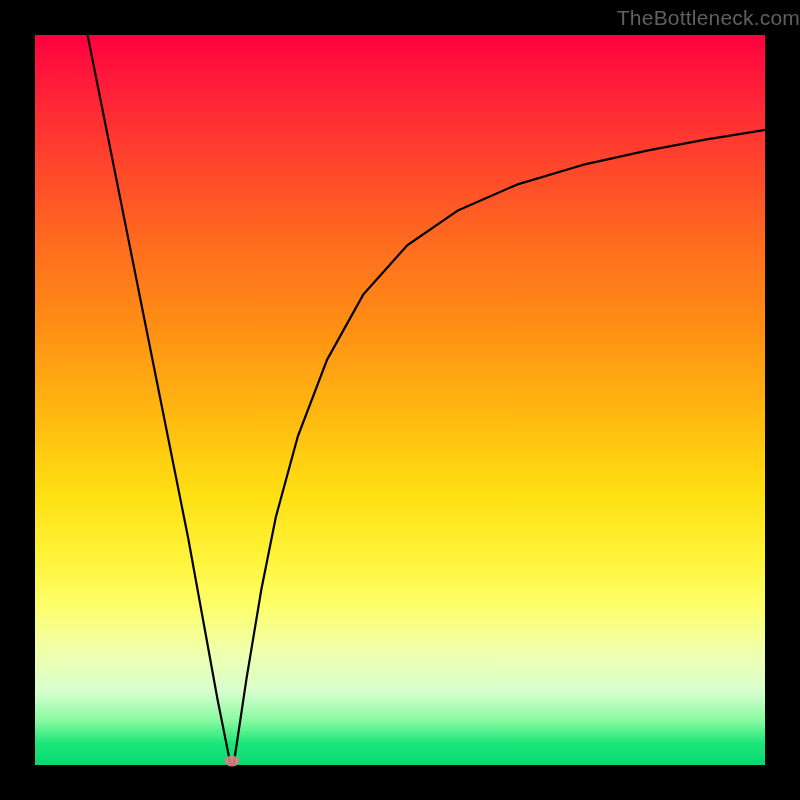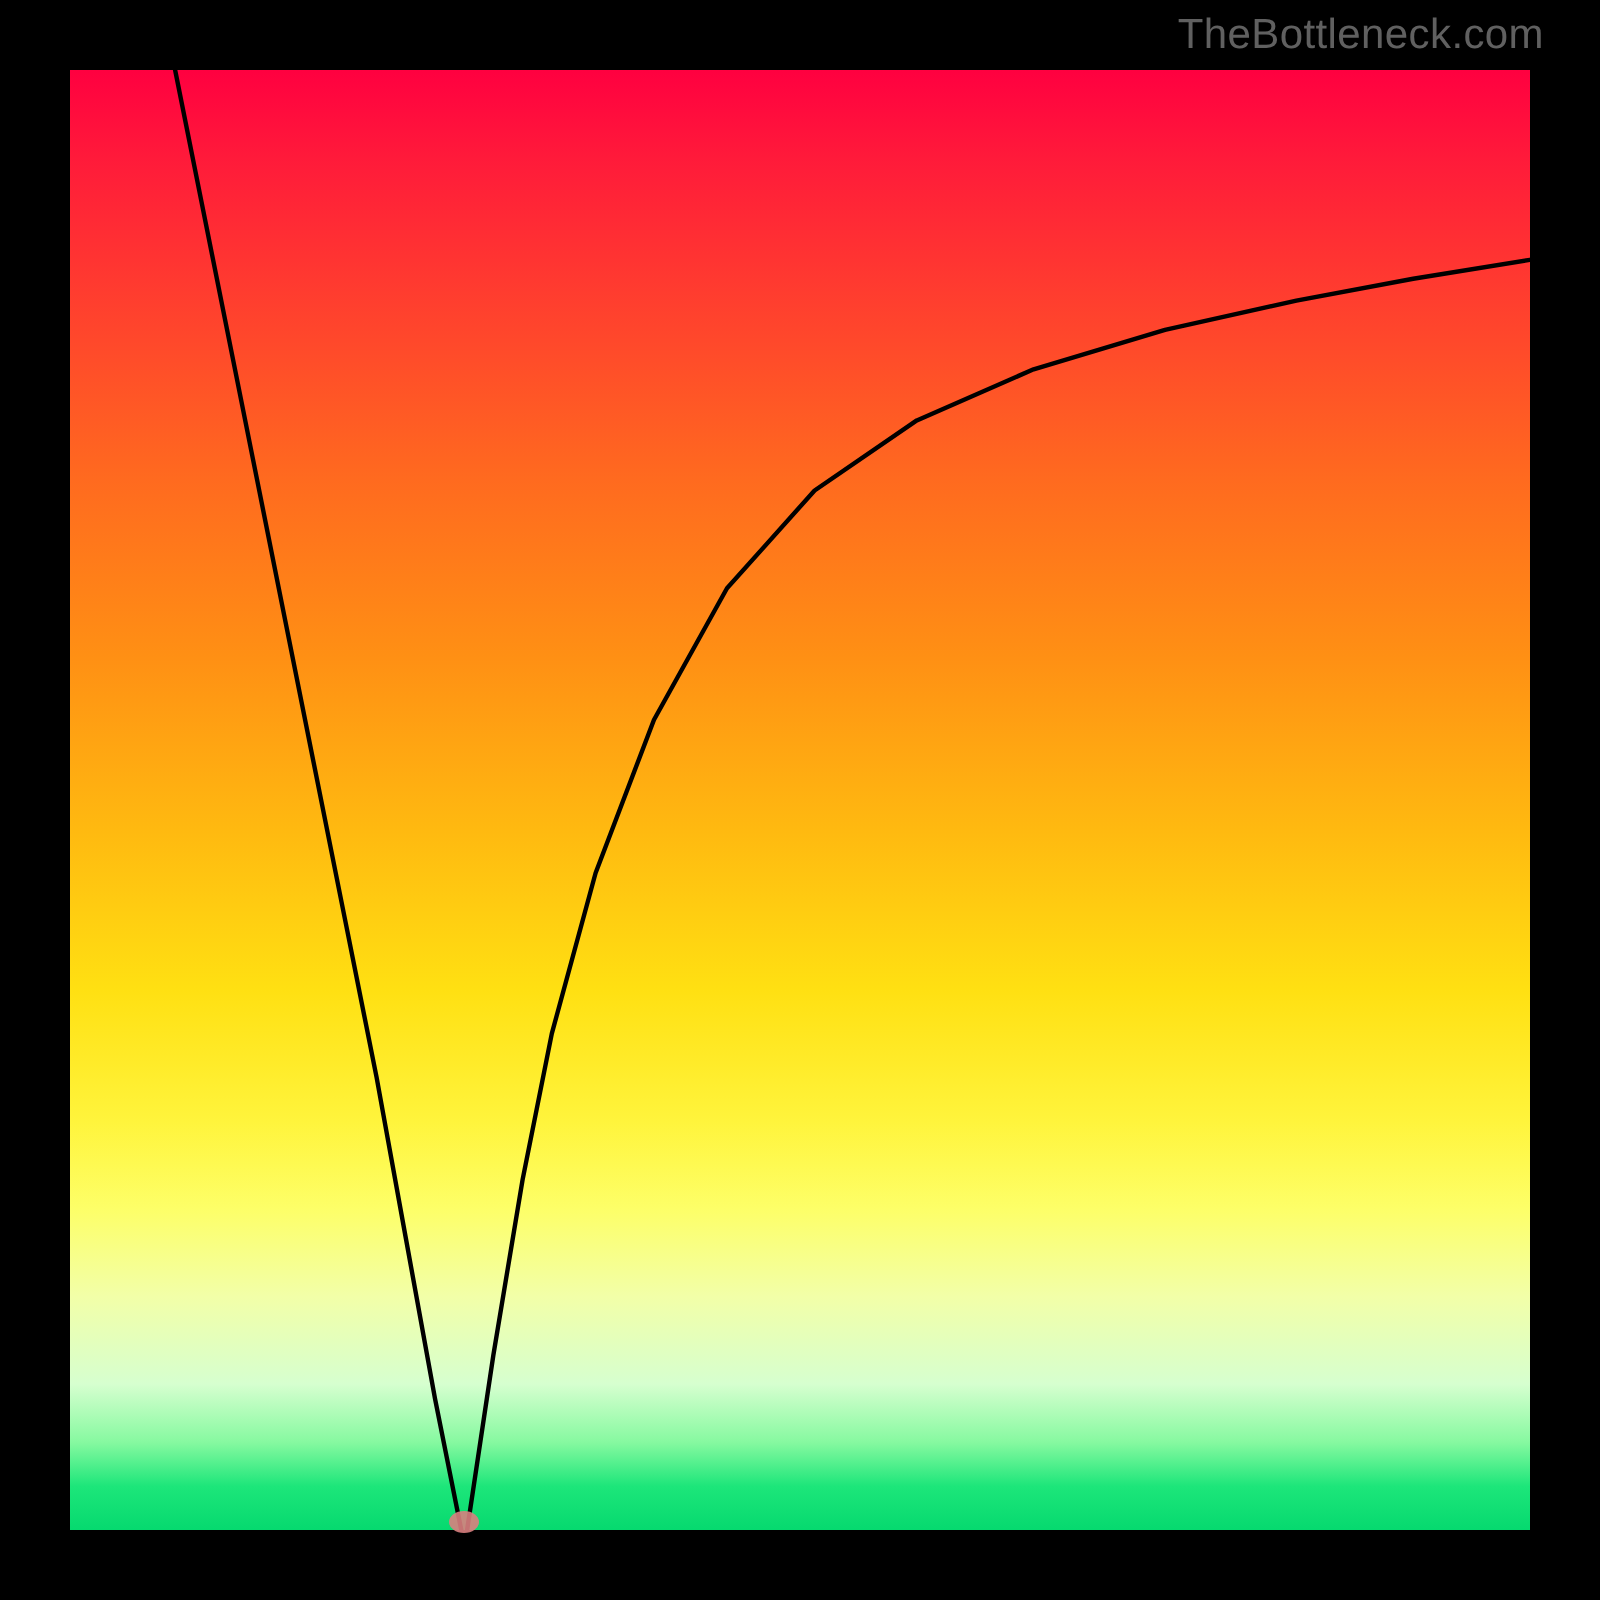--- a/index.html
+++ b/index.html
@@ -57,21 +57,21 @@
     height: 11px;
     border-radius: 50%;
     background: #d98080;
     opacity: 0.9;
     transform: translate(-50%, -50%);
     pointer-events: none;
   }
   .watermark {
     position: absolute;
     top: 6px;
-    right: 28px;
+    right: 0;
     color: #606060;
     font-size: 21px;
     font-weight: 500;
     letter-spacing: 0.2px;
     user-select: none;
   }
 </style>
 </head>
 <body>
 

